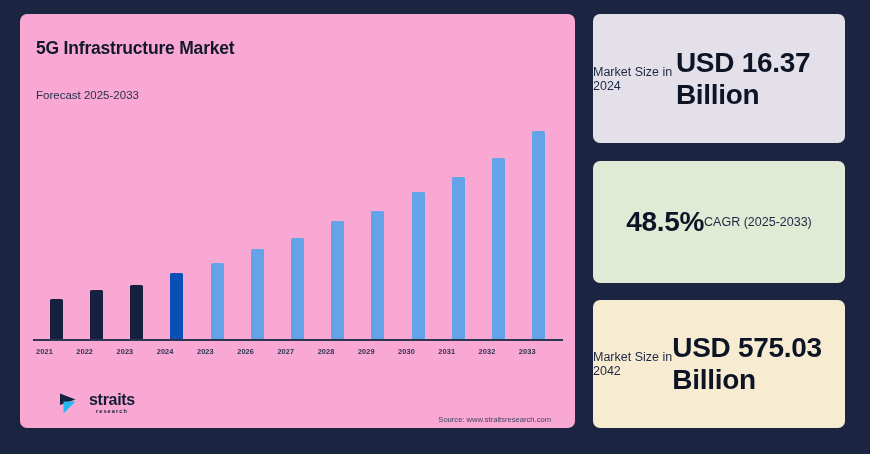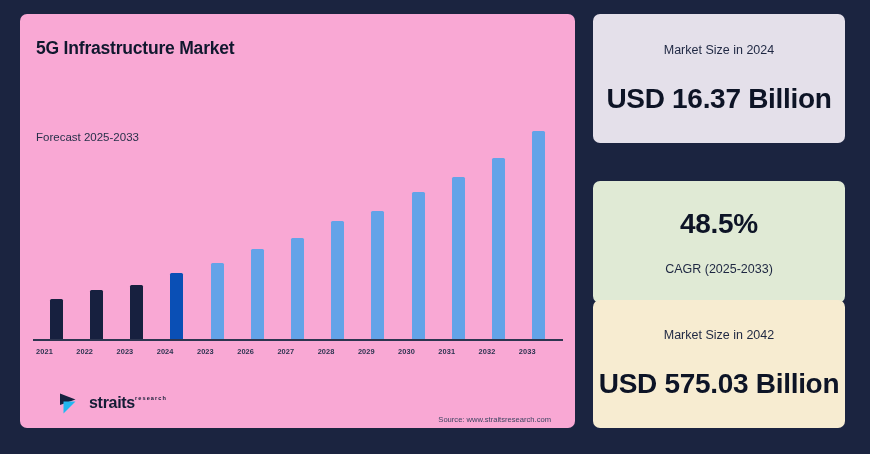--- a/index.html
+++ b/index.html
@@ -44,21 +44,20 @@
     color: #10182e;
     letter-spacing: -0.2px;
   }
 
   #chart-subtitle {
     position: absolute;
     left: 16px;
     top: 75px;
     font-size: 11.5px;
     color: #26304a;
-    margin-top: 42px;
   }
 
   
   #plot {
     position: absolute;
     left: 16px;
     top: 100px;
     width: 523px;
     height: 226px;
   }
@@ -124,22 +123,23 @@
 
   #logo-mark {
     width: 26px;
     height: 26px;
     margin-right: 5px;
     flex: 0 0 auto;
   }
 
   #logo-text {
     display: flex;
-    flex-direction: row;
+    flex-direction: column;
     line-height: 1;
+    align-items: center;
   }
 
   #logo-word {
     font-size: 16px;
     font-weight: bold;
     color: #131c35;
     letter-spacing: -0.3px;
   }
 
   #logo-sub {
@@ -169,21 +169,21 @@
     height: 414px;
   }
 
   .card {
     position: absolute;
     left: 0;
     width: 252px;
     border-radius: 7px;
     box-sizing: border-box;
     display: flex;
-    flex-direction: column;
+    flex-direction: row;
     align-items: center;
     justify-content: center;
   }
 
   #card-0 { top: 0px;   height: 129px; }
   #card-1 { top: 147px; height: 122px; }
   #card-2 { top: 286px; height: 128px; }
 
   .card-label {
     font-size: 12.5px;
@@ -284,21 +284,21 @@
 
     <div id="source">Source: www.straitsresearch.com</div>
   </div>
 
   <div id="cards">
       <div class="card" id="card-0" style="background: rgb(228, 224, 234); top: 0px; height: 129px;">
         <div class="card-label">Market Size in 2024</div>
         <div class="card-gap-a"></div>
         <div class="card-value">USD 16.37 Billion</div>
       </div>
-      <div class="card" id="card-1" style="background: rgb(224, 234, 213); top: 147px; height: 122px; margin-top: 20px;">
+      <div class="card" id="card-1" style="background: rgb(224, 234, 213); top: 147px; height: 122px;">
         <div class="card-value">48.5%</div>
         <div class="card-gap-b"></div>
         <div class="card-label">CAGR (2025-2033)</div>
       </div>
       <div class="card" id="card-2" style="background: rgb(247, 236, 209); top: 286px; height: 128px;">
         <div class="card-label">Market Size in 2042</div>
         <div class="card-gap-a"></div>
         <div class="card-value">USD 575.03 Billion</div>
       </div>
     </div>

